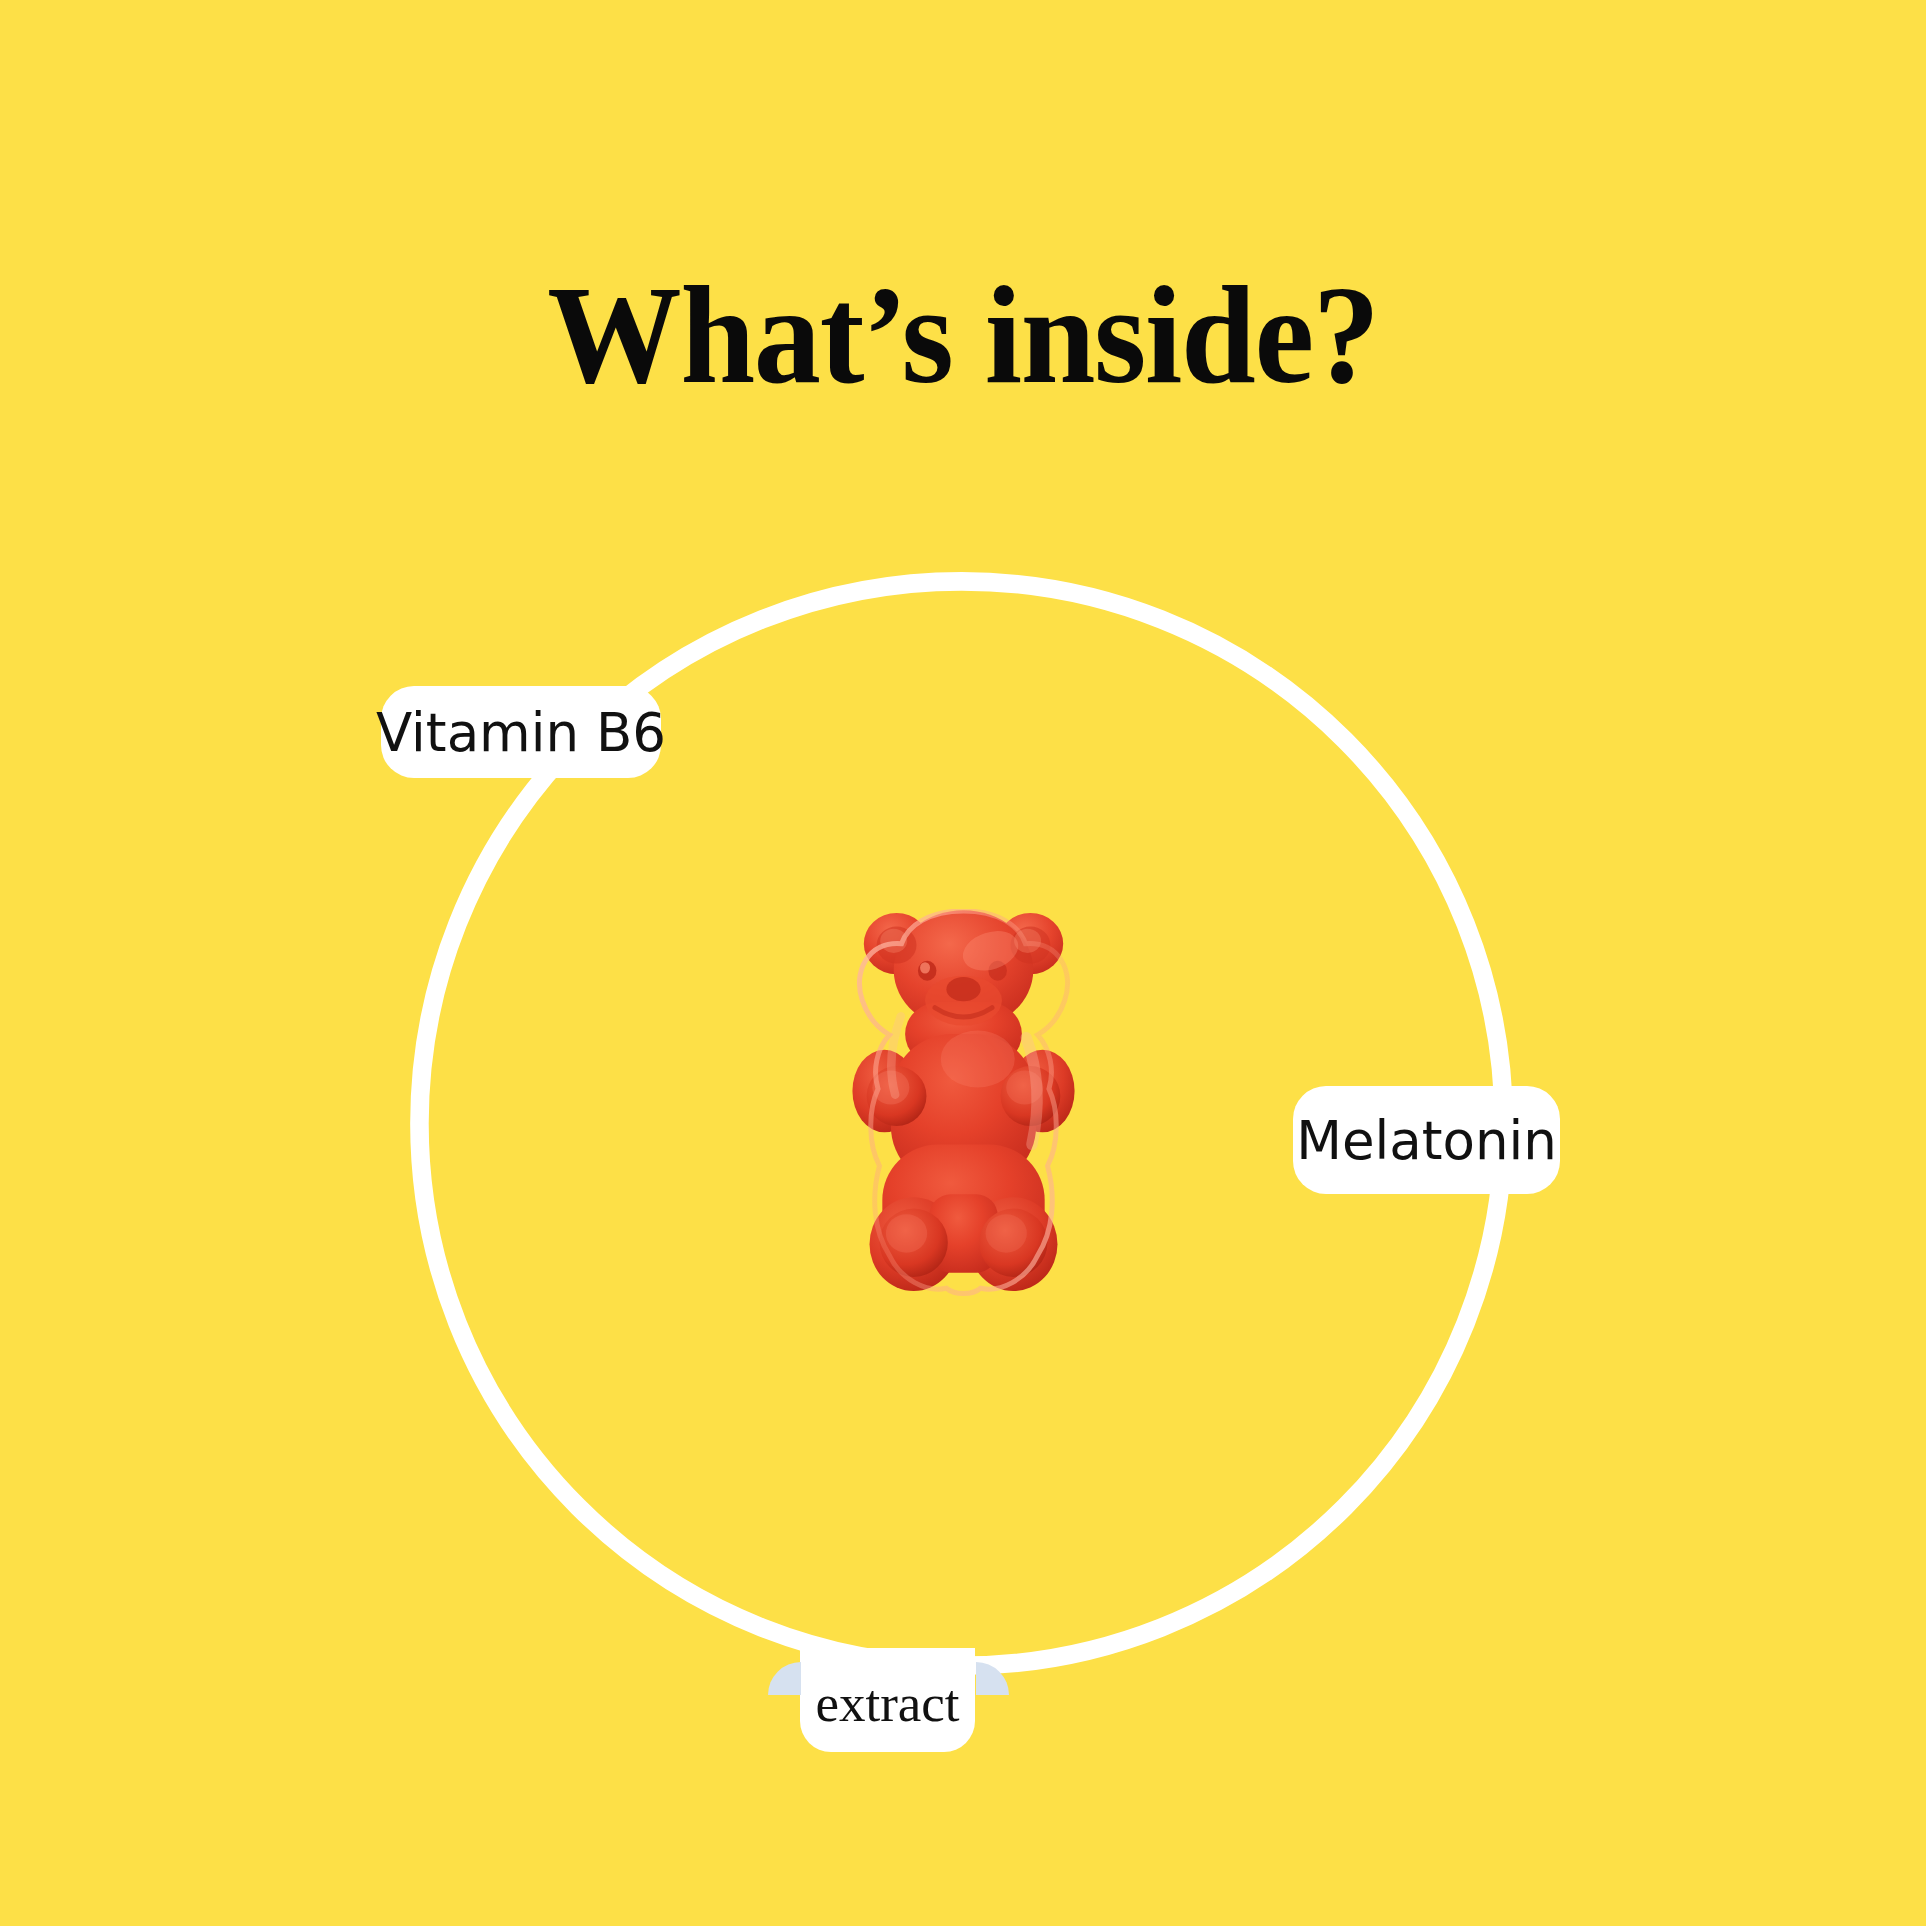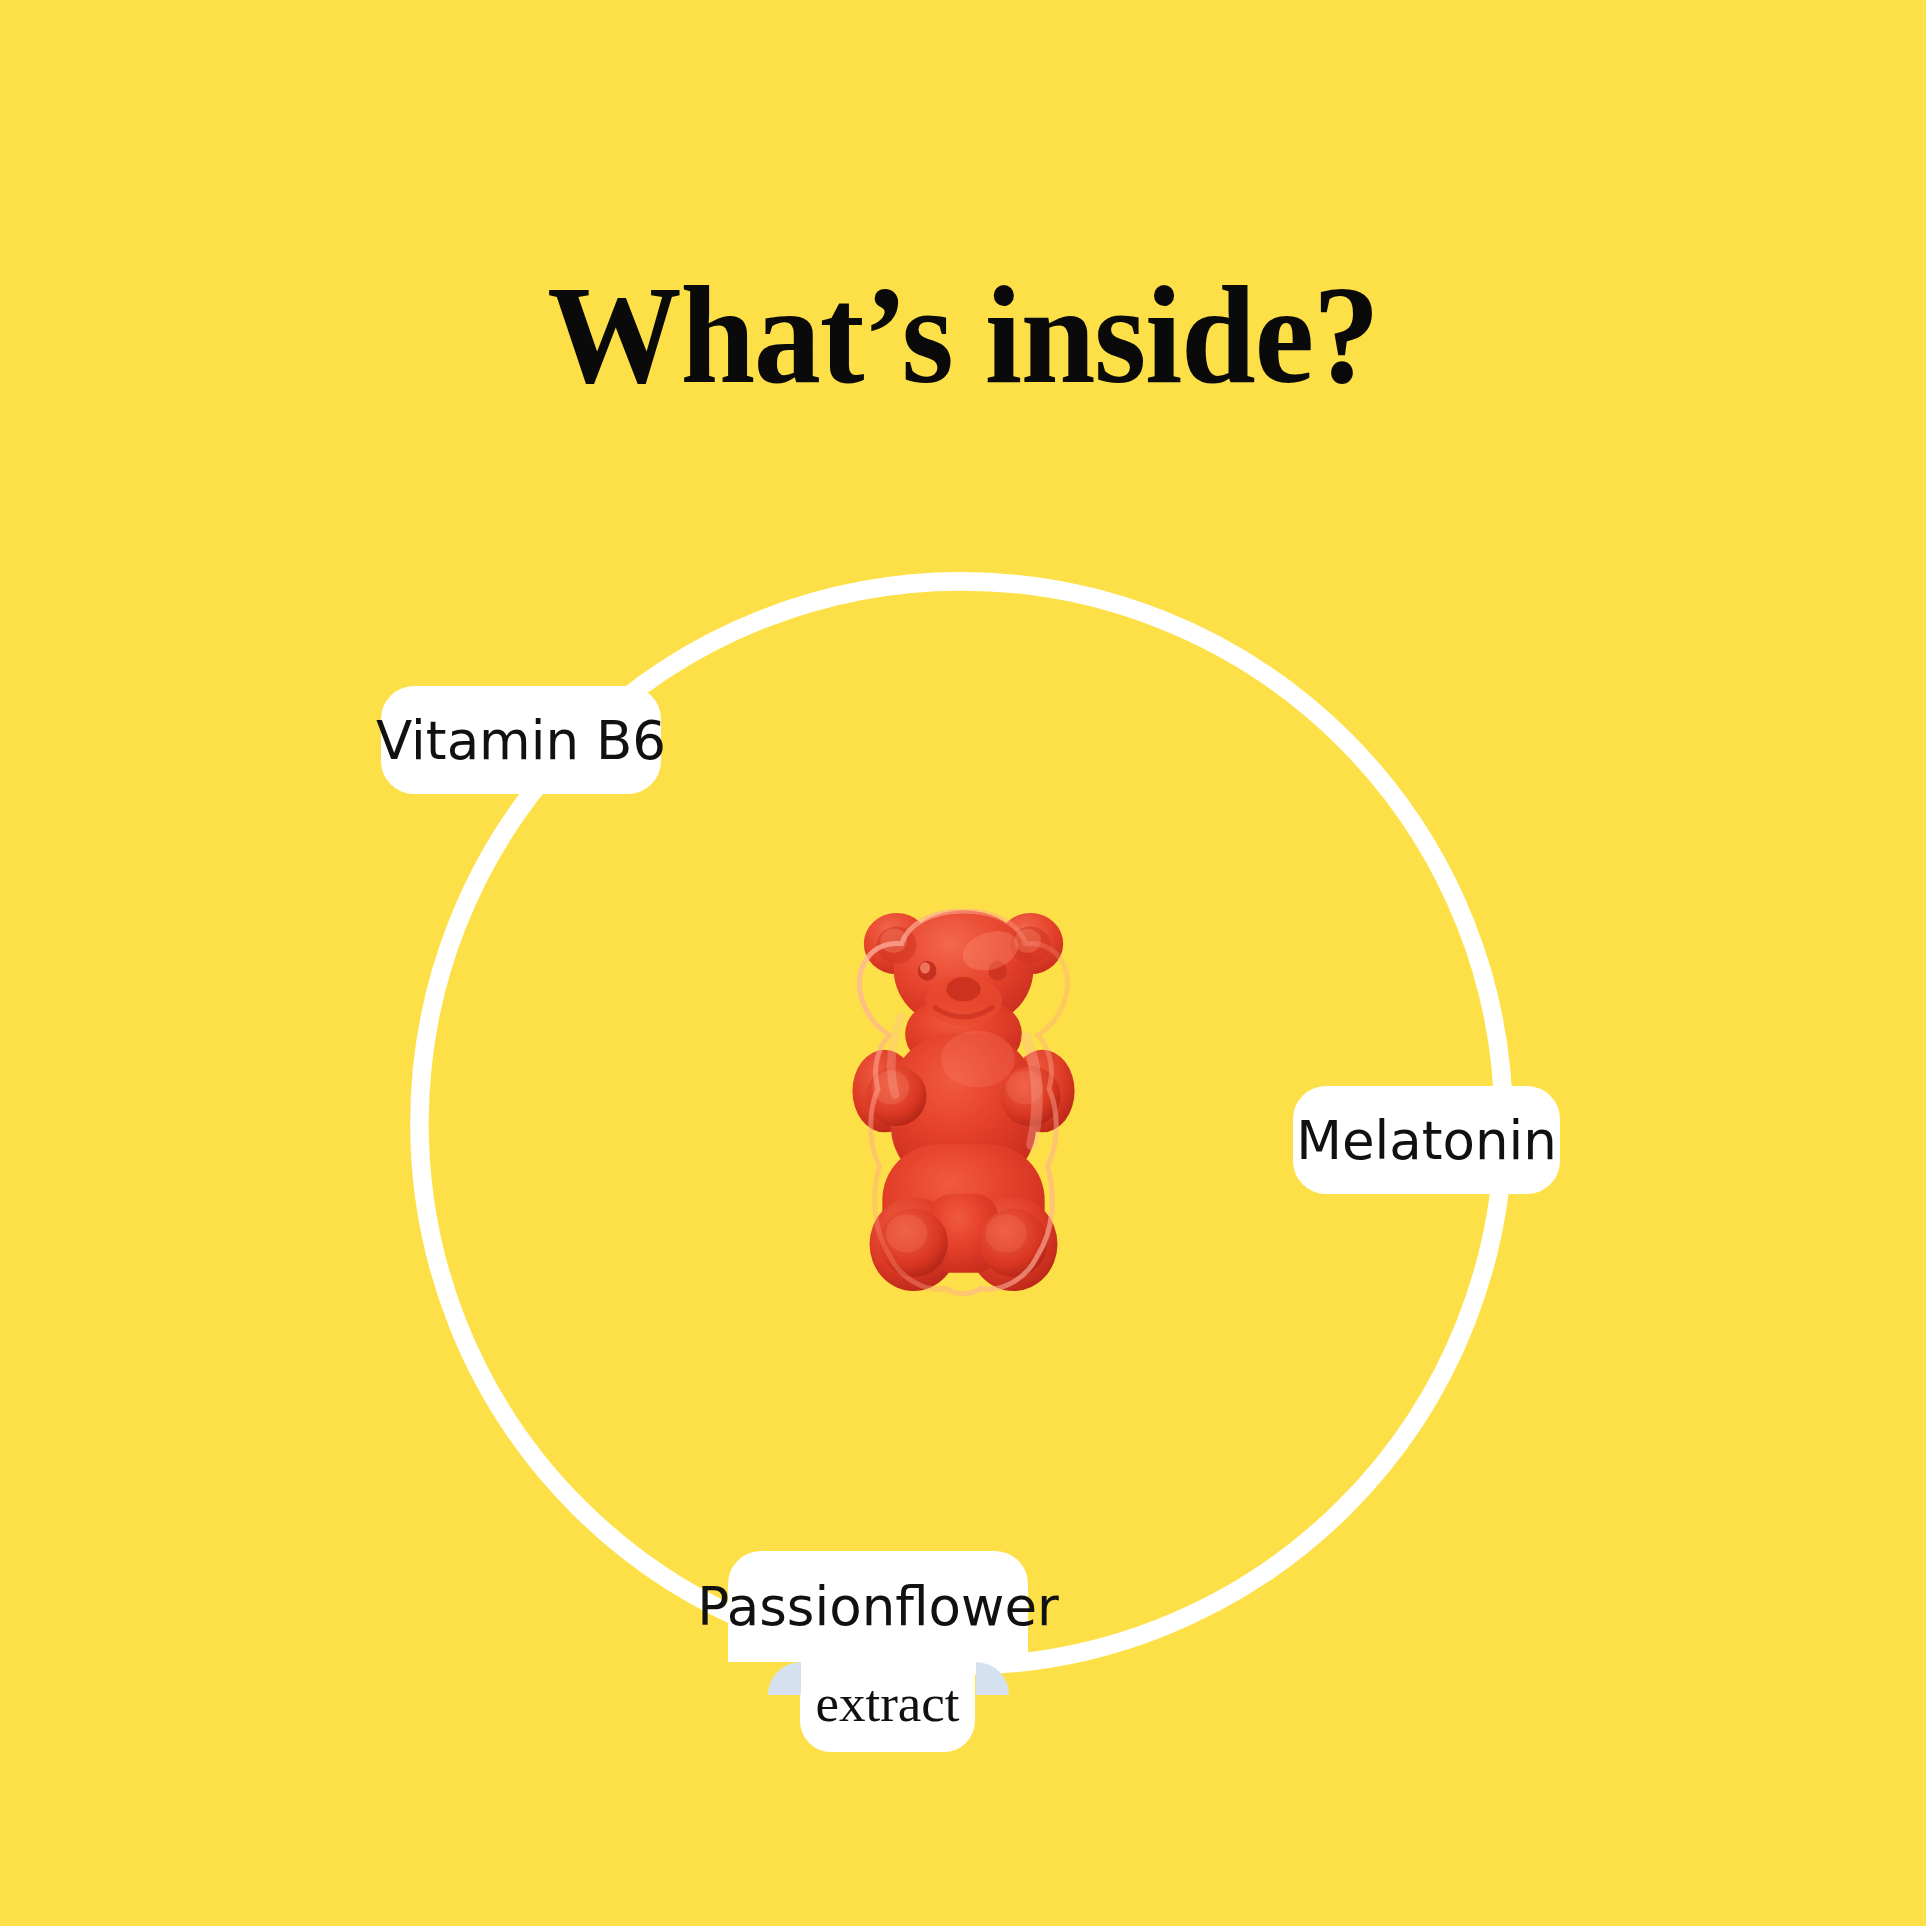--- a/index.html
+++ b/index.html
@@ -75,21 +75,21 @@
     align-items: center;
     justify-content: center;
     white-space: nowrap;
     box-sizing: border-box;
   }
 
   #pill-vitamin {
     left: 381px;
     top: 686px;
     width: 280px;
-    height: 108px;
+    height: 92px;
     border-radius: 33px;
   }
 
   #pill-melatonin {
     left: 1293px;
     top: 1086px;
     width: 267px;
     height: 108px;
     border-radius: 33px;
   }
@@ -240,19 +240,18 @@
                C32 452 28 404 40 360 C24 330 24 282 38 252 C30 226 36 196 54 176
                C40 168 24 152 16 128 C2 88 24 44 71 48 C80 22 110 2 158 2 Z" fill="none" stroke="url(#gEdge)" stroke-width="7"></path>
     </svg>
   </div>
 
   <div class="pill" id="pill-vitamin">Vitamin B6</div>
 
   <div class="pill" id="pill-melatonin">Melatonin</div>
 
   <div class="notch-fill" id="notch-bridge"></div>
-  <div class="pill" id="pill-passionflower">Passionflower</div>
   <div class="notch" id="notch-left"></div>
   <div class="notch" id="notch-right"></div>
   <div class="pill" id="pill-extract">extract</div>
 
 </div>
 
 
 </body></html>

